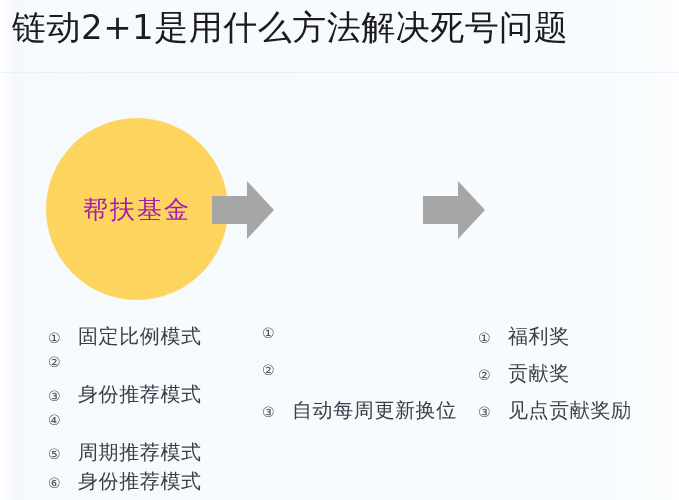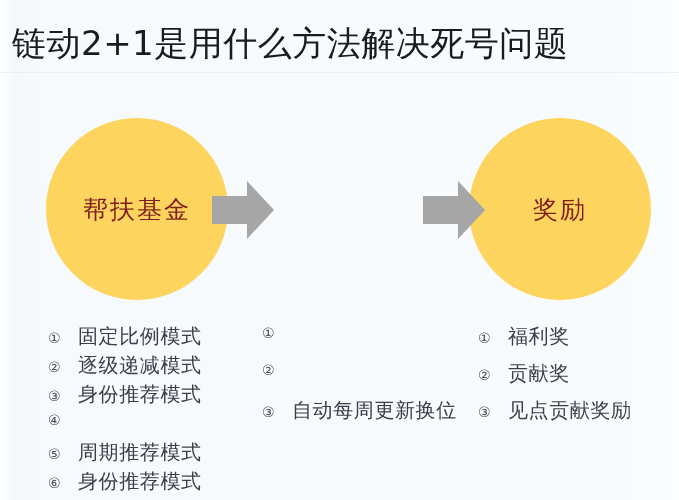--- a/index.html
+++ b/index.html
@@ -20,21 +20,21 @@
     top: 0;
     width: 679px;
     height: 500px;
     background: linear-gradient(90deg, #ffffff 0px, #f4f8fc 14px, #f7fafd 40px, #f8fbfd 90%, #fbfdfe 100%);
     overflow: hidden;
   }
   
   #title {
     position: absolute;
     left: 12px;
-    top: 20px;
+    top: 4px;
     width: 655px;
     height: 48px;
     font-size: 34px;
     line-height: 46px;
     letter-spacing: 0.5px;
     color: #1b1b1f;
     font-weight: 400;
     white-space: nowrap;
     font-family: "DejaVu Sans", "Liberation Sans", sans-serif;
   }
@@ -53,21 +53,21 @@
     border-radius: 50%;
     background: #fcd45e;
     display: flex;
     align-items: center;
     justify-content: center;
     z-index: 2;
   }
   .circle-label {
     font-size: 25px;
     letter-spacing: 2px;
-    color: #7f1d1d;
+    color: #a21caf;
     font-weight: 400;
     font-family: "DejaVu Sans", "Liberation Sans", sans-serif;
     text-align: center;
     line-height: 1;
     white-space: nowrap;
   }
   #circle-0 { left: 46px;  top: 118px; width: 182px; height: 182px; }
   #circle-1 { left: 257px; top: 118px; width: 182px; height: 182px; }
   #circle-2 { left: 469px; top: 118px; width: 182px; height: 182px; }
 
@@ -122,43 +122,39 @@
 <body>
 
 <div id="slide">
 
   <div id="title">链动2+1是用什么方法解决死号问题</div>
   <div id="title-rule"></div>
 
   <div class="circle" id="circle-0">
     <span class="circle-label">帮扶基金</span>
   </div>
-  <div class="circle" id="circle-2">
-    <span class="circle-label">奖励</span>
-  </div>
 
   <div class="arrow" id="arrow-0">
     <svg width="62" height="58" viewBox="0 0 62 58" xmlns="http://www.w3.org/2000/svg">
       <polygon points="0,15 35,15 35,0 62,29 35,58 35,43 0,43" fill="#a6a6a6"></polygon>
     </svg>
   </div>
   <div class="arrow" id="arrow-1">
     <svg width="62" height="58" viewBox="0 0 62 58" xmlns="http://www.w3.org/2000/svg">
       <polygon points="0,15 35,15 35,0 62,29 35,58 35,43 0,43" fill="#a6a6a6"></polygon>
     </svg>
   </div>
 
   <div class="list" id="list-0">
     <div class="list-item">
       <span class="item-num">①</span>
       <span class="item-text">固定比例模式</span>
     </div>
     <div class="list-item">
       <span class="item-num">②</span>
-      <span class="item-text">逐级递减模式</span>
     </div>
     <div class="list-item">
       <span class="item-num">③</span>
       <span class="item-text">身份推荐模式</span>
     </div>
     <div class="list-item">
       <span class="item-num">④</span>
     </div>
     <div class="list-item">
       <span class="item-num">⑤</span>

